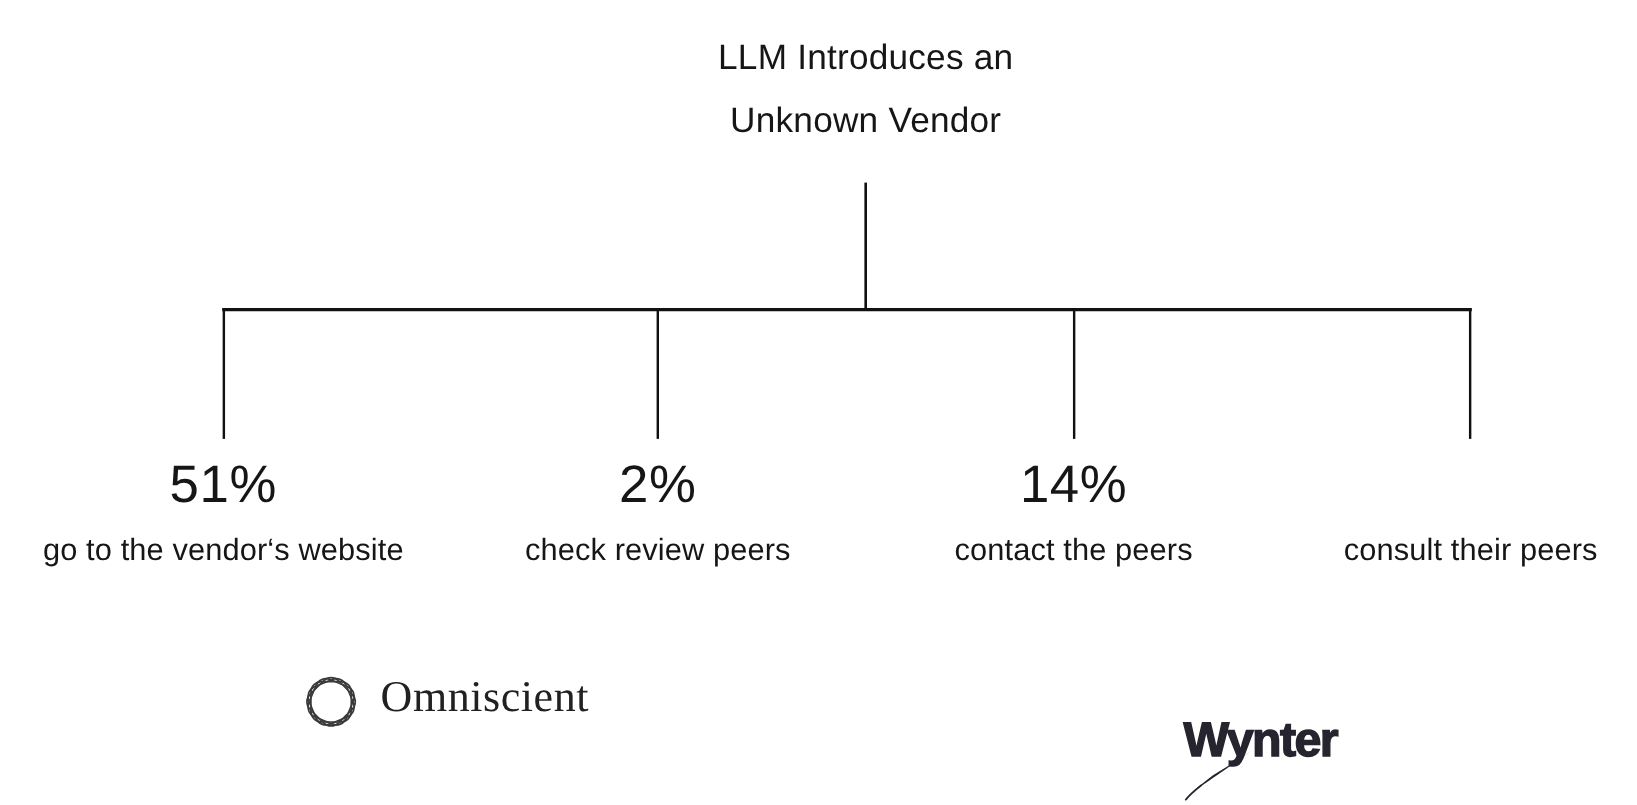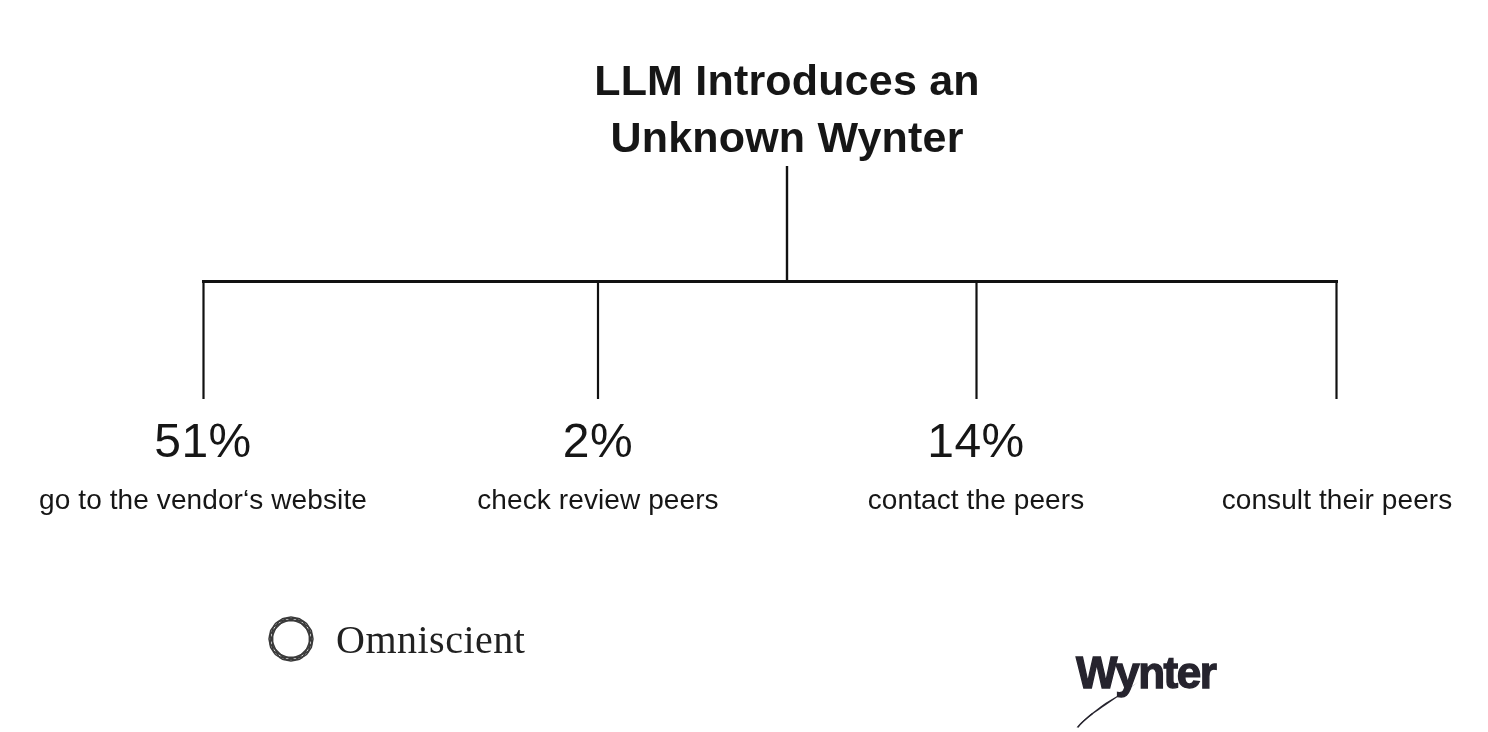--- a/index.html
+++ b/index.html
@@ -13,24 +13,24 @@
   .canvas{
     position:relative;
     width:1488px;height:732px;
     background:#ffffff;
     overflow:hidden;
     font-family:"Liberation Sans", sans-serif;
     color:var(--ink);
   }
   .title{
     position:absolute;
-    left:387px;top:52px;width:800px;
+    left:387px;top:24px;width:800px;
     text-align:center;
-    font-size:43px;
-    font-weight:700;
+    font-size:32px;
+    font-weight:400;
     line-height:57px;
     color:var(--ink);
     letter-spacing:0.2px;
   }
   .title span{display:block;}
   .tree{
     position:absolute;left:0;top:0;width:1488px;height:732px;
   }
   .tree line{stroke:var(--line);}
   .branch{
@@ -53,22 +53,22 @@
     font-weight:400;
     color:var(--ink);
     letter-spacing:0.1px;
   }
   .b1{left:-7px;top:413px;}
   .b2{left:388px;top:413px;}
   .b3{left:766px;top:413px;}
   .b4{left:1127px;top:413px;}
   .logo-omniscient{
     position:absolute;
-    left:262px;top:609px;height:60px;
-    display:flex;align-items:center;gap:16px;
+    left:272px;top:609px;height:60px;
+    display:flex;align-items:flex-start;gap:16px;
   }
   .omniscient-word{
     font-family:"Liberation Serif", serif;
     font-size:40px;
     color:var(--omniscient-ink);
     letter-spacing:0.5px;
   }
   .logo-wynter{
     position:absolute;
     left:1076px;top:648px;
@@ -86,21 +86,21 @@
     width:64px;height:46px;
   }
 </style>
 </head>
 <body>
 
 <div class="canvas">
 
   <h1 class="title">
     <span>LLM Introduces an</span>
-    <span>Unknown Wynter</span>
+    <span>Unknown Vendor</span>
   </h1>
 
   <svg class="tree" viewBox="0 0 1488 732" aria-hidden="true">
     <line x1="787" y1="166" x2="787" y2="282" stroke-width="2.4"></line>
     <line x1="202" y1="281.5" x2="1338" y2="281.5" stroke-width="3"></line>
     <line x1="203.5" y1="280" x2="203.5" y2="399" stroke-width="2.2"></line>
     <line x1="598" y1="280" x2="598" y2="399" stroke-width="2.2"></line>
     <line x1="976.5" y1="280" x2="976.5" y2="399" stroke-width="2.2"></line>
     <line x1="1336.5" y1="280" x2="1336.5" y2="399" stroke-width="2.2"></line>
   </svg>

